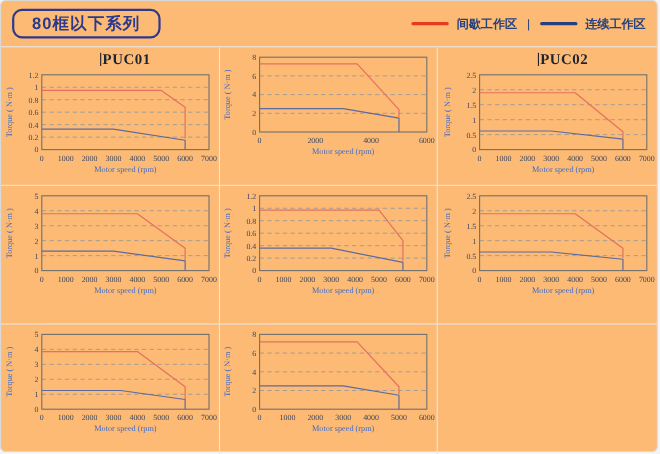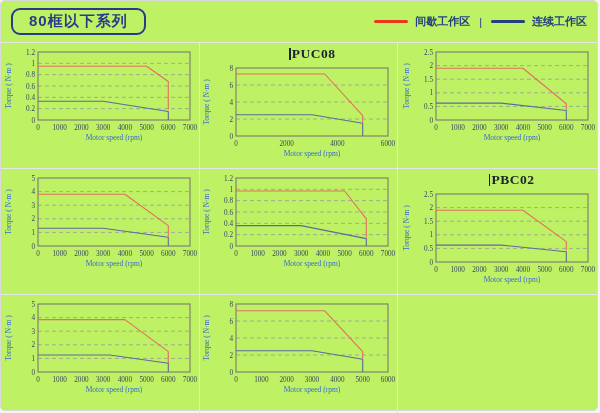--- a/index.html
+++ b/index.html
@@ -1,17 +1,17 @@
 <!DOCTYPE html>
 <html><head>
 <meta charset="utf-8">
 <style>
   html,body{margin:0;padding:0;background:#f4f4f4;}
   body{width:600px;height:413px;overflow:hidden;font-family:"Liberation Sans",sans-serif;}
-  .page{width:598px;height:411px;background:#bef264;border:1px solid #d9d9d9;border-radius:5px;box-sizing:border-box;display:flex;flex-direction:column;}
+  .page{width:598px;height:411px;background:#fdba74;border:1px solid #d9d9d9;border-radius:5px;box-sizing:border-box;display:flex;flex-direction:column;}
   
   .header{height:41px;flex:0 0 41px;display:flex;align-items:center;justify-content:space-between;padding:0 10px;box-sizing:border-box;}
   .badge{border:2px solid #2d3a8c;border-radius:9px;color:#2d3a8c;font-weight:bold;font-size:15px;padding:2px 16px;letter-spacing:1px;}
   .legend{display:flex;align-items:center;gap:7px;font-size:11px;font-weight:bold;color:#24407e;}
   .swatch{display:inline-block;width:34px;height:3px;border-radius:2px;}
   .legend .sep{color:#24407e;font-weight:normal;margin:0 2px;}
   
   .grid{flex:1 1 auto;display:grid;grid-template-columns:repeat(3,1fr);grid-template-rows:repeat(3,1fr);border-top:1px solid #e6e6e6;}
   .cell{border-right:1px solid #e6e6e6;border-bottom:1px solid #e6e6e6;box-sizing:border-box;padding-top:3px;overflow:hidden;}
   .cell:nth-child(3n){border-right:none;}
@@ -33,20 +33,21 @@
       <span class="swatch" id="sw-red" style="background: rgb(232, 57, 29);"></span>
       <span>间歇工作区</span>
       <span class="sep">|</span>
       <span class="swatch" id="sw-blue" style="background: rgb(36, 64, 126);"></span>
       <span>连续工作区</span>
     </div>
   </div>
 
   <div class="grid">
     <div class="cell">
+      <div class="chart-title-row"><span class="cursor" hidden=""></span><span>PUC01</span></div>
       <div class="plot-wrap">
           <svg width="196" height="106" viewBox="0 0 196 106">
             <line x1="36" y1="62.666666666666664" x2="188" y2="62.666666666666664" stroke="#999999" stroke-width="0.8" stroke-dasharray="4 3"></line>
             <line x1="36" y1="51.33333333333333" x2="188" y2="51.33333333333333" stroke="#999999" stroke-width="0.8" stroke-dasharray="4 3"></line>
             <line x1="36" y1="40" x2="188" y2="40" stroke="#999999" stroke-width="0.8" stroke-dasharray="4 3"></line>
             <line x1="36" y1="28.666666666666664" x2="188" y2="28.666666666666664" stroke="#999999" stroke-width="0.8" stroke-dasharray="4 3"></line>
             <line x1="36" y1="17.33333333333333" x2="188" y2="17.33333333333333" stroke="#999999" stroke-width="0.8" stroke-dasharray="4 3"></line>
             <rect x="36" y="6" width="152" height="68" fill="none" stroke="#707070" stroke-width="1"></rect>
             <text class="tick" x="33" y="76.6" text-anchor="end">0</text>
             <text class="tick" x="33" y="65.26666666666667" text-anchor="end">0.2</text>
@@ -64,21 +65,20 @@
             <text class="tick" x="166.28571428571428" y="84" text-anchor="middle">6000</text>
             <text class="tick" x="188" y="84" text-anchor="middle">7000</text>
             <text class="alabel" x="112" y="94" text-anchor="middle">Motor speed (rpm)</text>
             <text class="alabel" transform="translate(9 40) rotate(-90)" text-anchor="middle">Torque ( N·m )</text>
             <polyline fill="none" stroke="#e4705f" stroke-width="1.1" stroke-linejoin="round" points="36.0,20.2 144.6,20.2 166.3,35.5 166.3,63.8"></polyline>
             <polyline fill="none" stroke="#5d6b9b" stroke-width="1.1" stroke-linejoin="round" points="36.0,55.3 101.1,55.3 166.3,65.5 166.3,74.0"></polyline>
           </svg>
         </div>
     </div>
     <div class="cell">
-      <div class="chart-title-row"><span class="cursor"></span><span>PUC08</span></div>
       <div class="plot-wrap">
           <svg width="196" height="106" viewBox="0 0 196 106">
             <line x1="36" y1="57" x2="188" y2="57" stroke="#999999" stroke-width="0.8" stroke-dasharray="4 3"></line>
             <line x1="36" y1="40" x2="188" y2="40" stroke="#999999" stroke-width="0.8" stroke-dasharray="4 3"></line>
             <line x1="36" y1="23" x2="188" y2="23" stroke="#999999" stroke-width="0.8" stroke-dasharray="4 3"></line>
             <rect x="36" y="6" width="152" height="68" fill="none" stroke="#707070" stroke-width="1"></rect>
             <text class="tick" x="33" y="76.6" text-anchor="end">0</text>
             <text class="tick" x="33" y="59.6" text-anchor="end">2</text>
             <text class="tick" x="33" y="42.6" text-anchor="end">4</text>
             <text class="tick" x="33" y="25.6" text-anchor="end">6</text>
@@ -88,20 +88,21 @@
             <text class="tick" x="137.33333333333331" y="84" text-anchor="middle">4000</text>
             <text class="tick" x="188" y="84" text-anchor="middle">6000</text>
             <text class="alabel" x="112" y="94" text-anchor="middle">Motor speed (rpm)</text>
             <text class="alabel" transform="translate(9 40) rotate(-90)" text-anchor="middle">Torque ( N·m )</text>
             <polyline fill="none" stroke="#e4705f" stroke-width="1.1" stroke-linejoin="round" points="36.0,12.0 124.7,12.0 162.7,53.6 162.7,60.4"></polyline>
             <polyline fill="none" stroke="#5d6b9b" stroke-width="1.1" stroke-linejoin="round" points="36.0,52.8 112.0,52.8 162.7,61.3 162.7,74.0"></polyline>
           </svg>
         </div>
     </div>
     <div class="cell">
+      <div class="chart-title-row"><span class="cursor" hidden=""></span><span>PUC02</span></div>
       <div class="plot-wrap">
           <svg width="196" height="106" viewBox="0 0 196 106">
             <line x1="36" y1="60.4" x2="188" y2="60.4" stroke="#999999" stroke-width="0.8" stroke-dasharray="4 3"></line>
             <line x1="36" y1="46.8" x2="188" y2="46.8" stroke="#999999" stroke-width="0.8" stroke-dasharray="4 3"></line>
             <line x1="36" y1="33.2" x2="188" y2="33.2" stroke="#999999" stroke-width="0.8" stroke-dasharray="4 3"></line>
             <line x1="36" y1="19.599999999999994" x2="188" y2="19.599999999999994" stroke="#999999" stroke-width="0.8" stroke-dasharray="4 3"></line>
             <rect x="36" y="6" width="152" height="68" fill="none" stroke="#707070" stroke-width="1"></rect>
             <text class="tick" x="33" y="76.6" text-anchor="end">0</text>
             <text class="tick" x="33" y="63" text-anchor="end">0.5</text>
             <text class="tick" x="33" y="49.4" text-anchor="end">1</text>
@@ -177,21 +178,20 @@
             <text class="tick" x="166.28571428571428" y="84" text-anchor="middle">6000</text>
             <text class="tick" x="188" y="84" text-anchor="middle">7000</text>
             <text class="alabel" x="112" y="94" text-anchor="middle">Motor speed (rpm)</text>
             <text class="alabel" transform="translate(9 40) rotate(-90)" text-anchor="middle">Torque ( N·m )</text>
             <polyline fill="none" stroke="#e4705f" stroke-width="1.1" stroke-linejoin="round" points="36.0,19.0 144.6,19.0 166.3,46.8 166.3,65.5"></polyline>
             <polyline fill="none" stroke="#5d6b9b" stroke-width="1.1" stroke-linejoin="round" points="36.0,53.6 101.1,53.6 166.3,66.6 166.3,74.0"></polyline>
           </svg>
         </div>
     </div>
     <div class="cell">
-      <div class="chart-title-row"><span class="cursor" hidden=""></span><span>PBC02</span></div>
       <div class="plot-wrap">
           <svg width="196" height="106" viewBox="0 0 196 106">
             <line x1="36" y1="60.4" x2="188" y2="60.4" stroke="#999999" stroke-width="0.8" stroke-dasharray="4 3"></line>
             <line x1="36" y1="46.8" x2="188" y2="46.8" stroke="#999999" stroke-width="0.8" stroke-dasharray="4 3"></line>
             <line x1="36" y1="33.2" x2="188" y2="33.2" stroke="#999999" stroke-width="0.8" stroke-dasharray="4 3"></line>
             <line x1="36" y1="19.599999999999994" x2="188" y2="19.599999999999994" stroke="#999999" stroke-width="0.8" stroke-dasharray="4 3"></line>
             <rect x="36" y="6" width="152" height="68" fill="none" stroke="#707070" stroke-width="1"></rect>
             <text class="tick" x="33" y="76.6" text-anchor="end">0</text>
             <text class="tick" x="33" y="63" text-anchor="end">0.5</text>
             <text class="tick" x="33" y="49.4" text-anchor="end">1</text>

